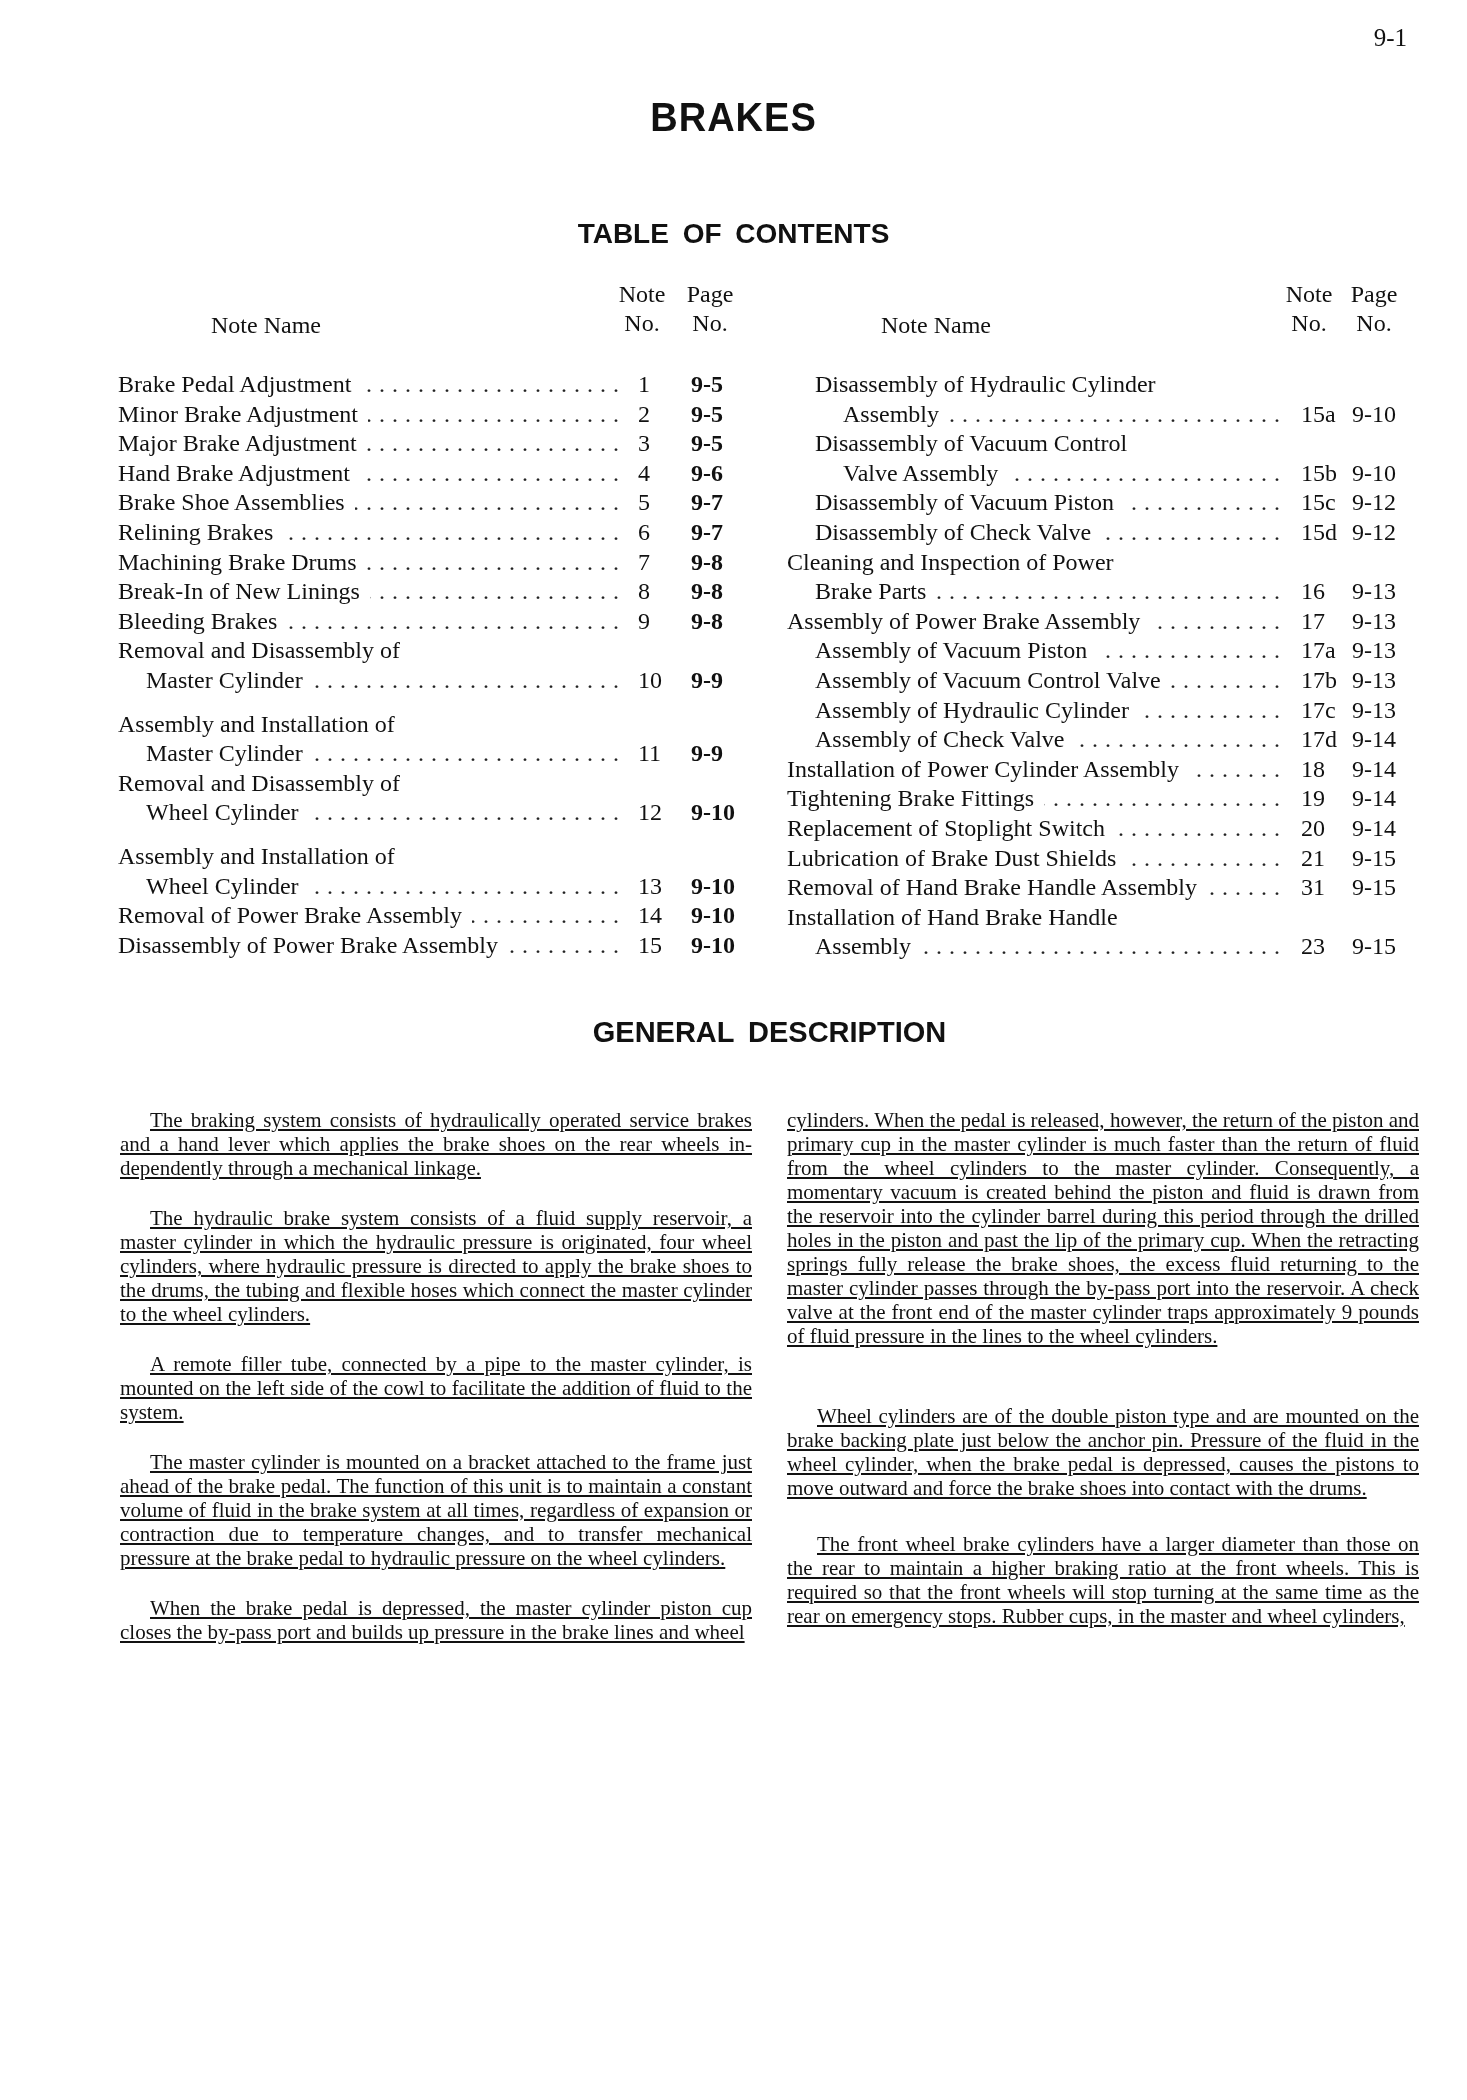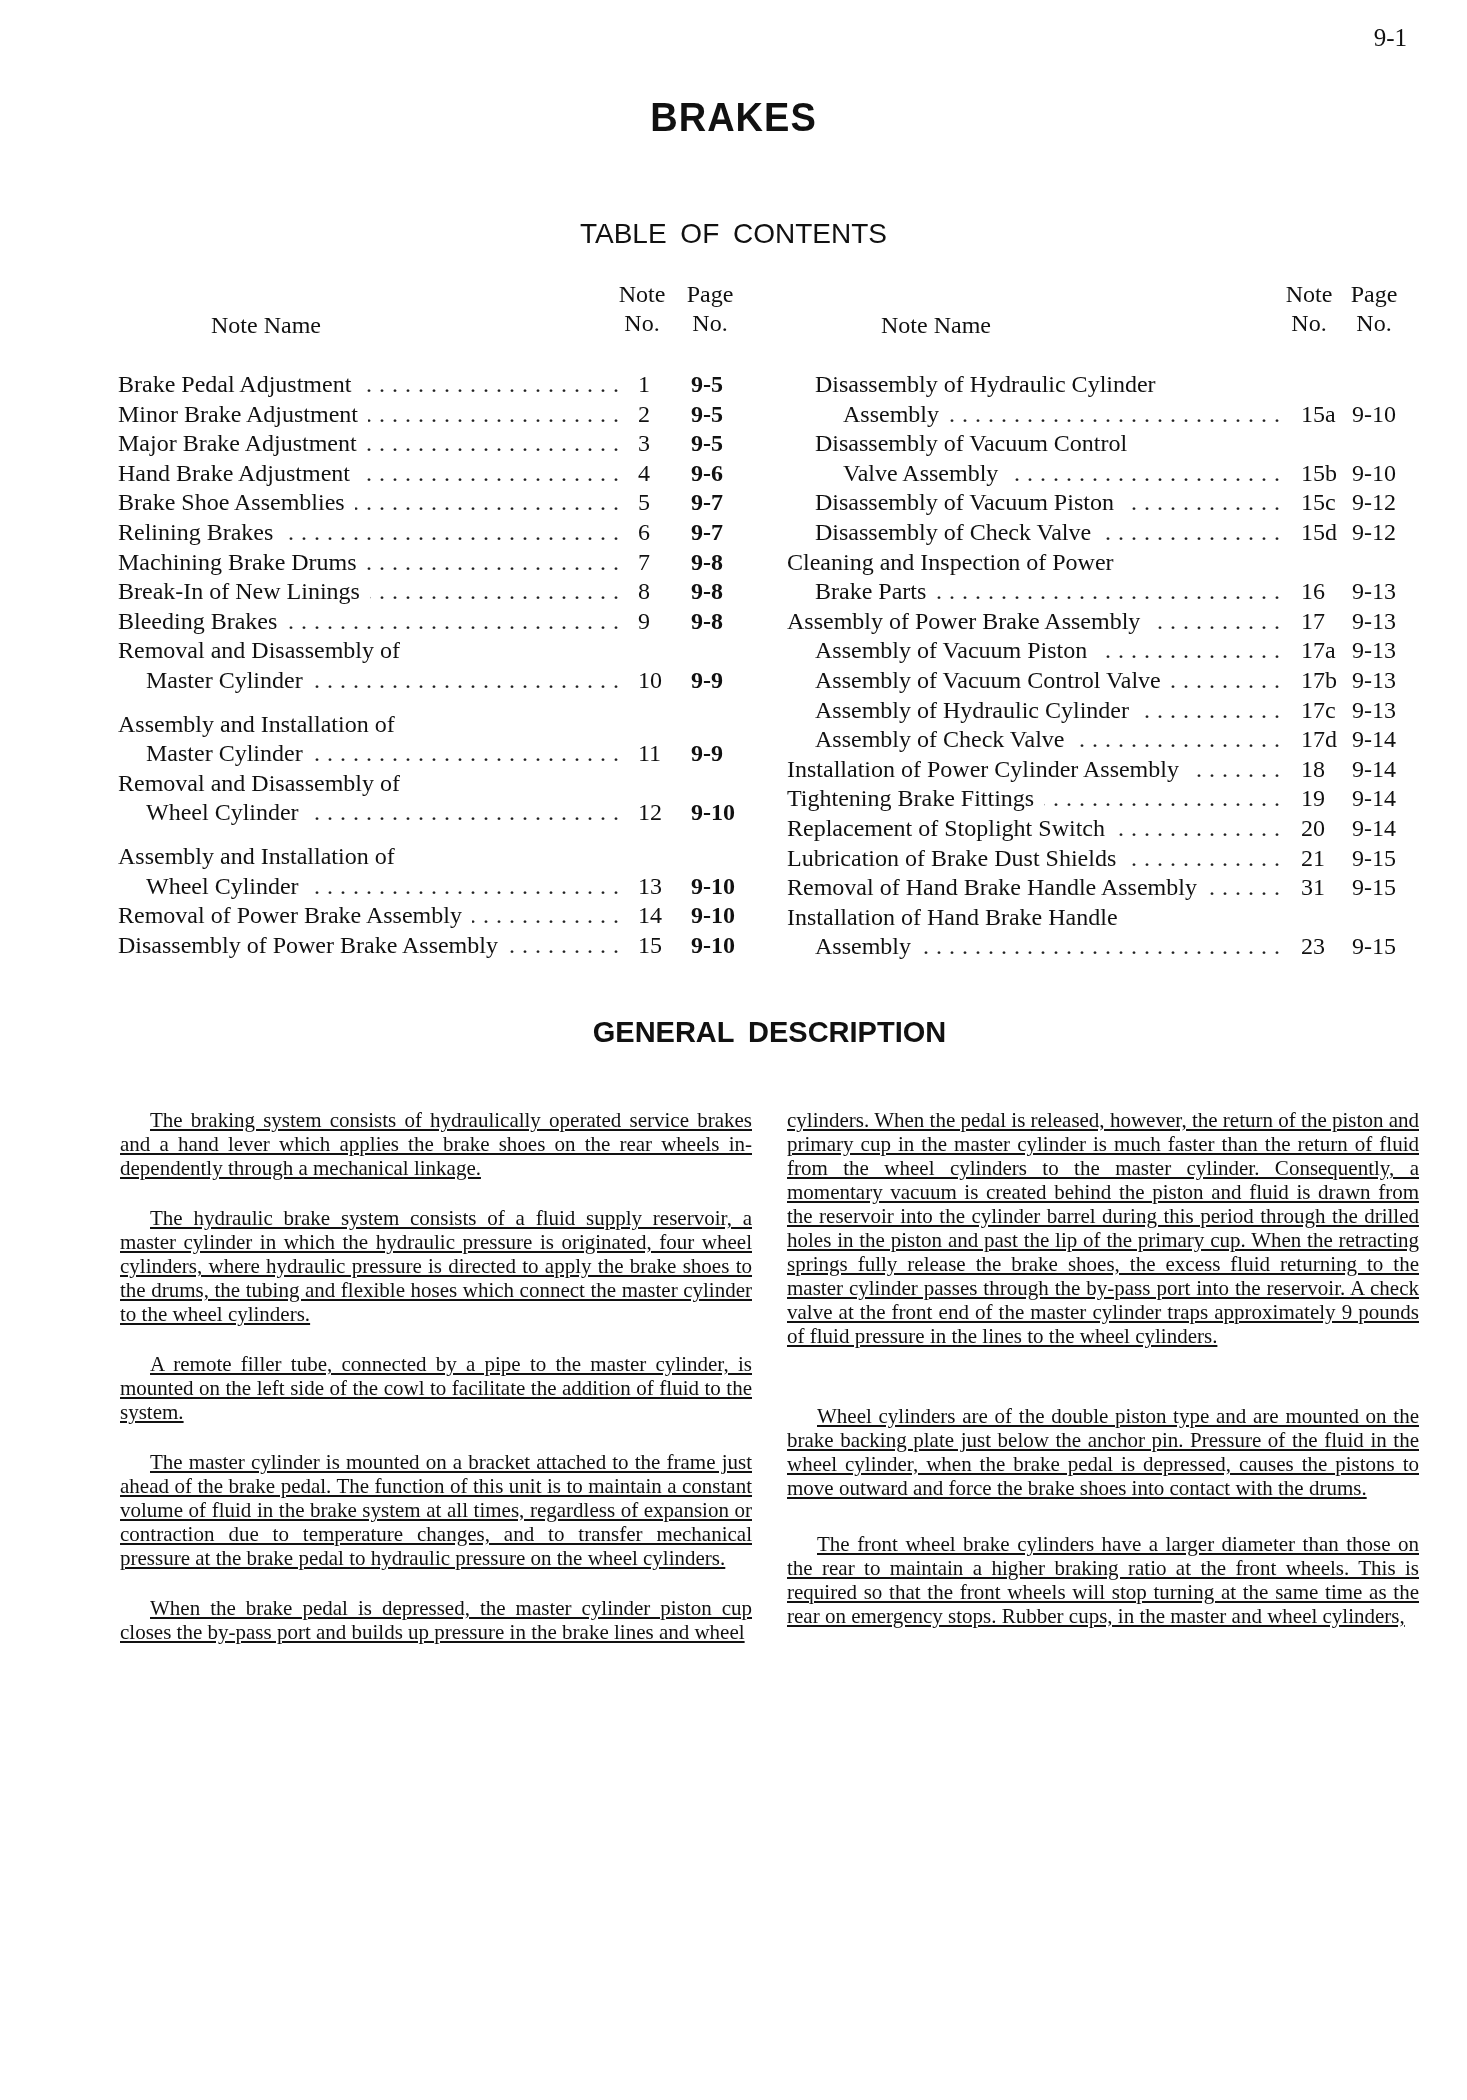--- a/index.html
+++ b/index.html
@@ -1,19 +1,19 @@
 <!DOCTYPE html>
 <html><head>
 <meta charset="utf-8">
 <style>
   html, body { margin: 0; padding: 0; background: #ffffff; }
   body { width: 1467px; height: 2100px; position: relative; overflow: hidden; color: #111; font-family: "DejaVu Serif", "Liberation Serif", serif; }
   .page-num { position: absolute; top: 24px; right: 60px; font-size: 25px; font-family: "Liberation Serif", serif; }
   .title { position: absolute; top: 96px; left: 0; width: 100%; text-align: center; font-family: "Liberation Sans", sans-serif; font-weight: bold; font-size: 38px; letter-spacing: 1px; transform: scaleY(1.05); }
-  .subtitle { position: absolute; top: 218px; left: 0; width: 100%; text-align: center; font-family: "Liberation Sans", sans-serif; font-weight: normal; font-size: 28px; word-spacing: 6px; }
+  .subtitle { position: absolute; top: 218px; left: 0; width: 100%; text-align: center; font-family: "Liberation Sans", sans-serif; font-weight: bold; font-size: 28px; word-spacing: 6px; }
   .toc { position: absolute; top: 280px; font-family: "Liberation Serif", serif; font-size: 24px; }
   .toc.left { left: 118px; width: 635px; }
   .toc.right { left: 787px; width: 630px; }
   .toc-head { position: relative; height: 90px; }
   .toc-head .nn { position: absolute; top: 32px; }
   .toc.left .toc-head .nn { left: 93px; }
   .toc.right .toc-head .nn { left: 94px; }
   .toc-head .c1, .toc-head .c2 { position: absolute; text-align: center; line-height: 29px; }
   .toc.left .toc-head .c1 { left: 492px; width: 64px; top: 0; }
   .toc.left .toc-head .c2 { left: 560px; width: 64px; top: 0; }

